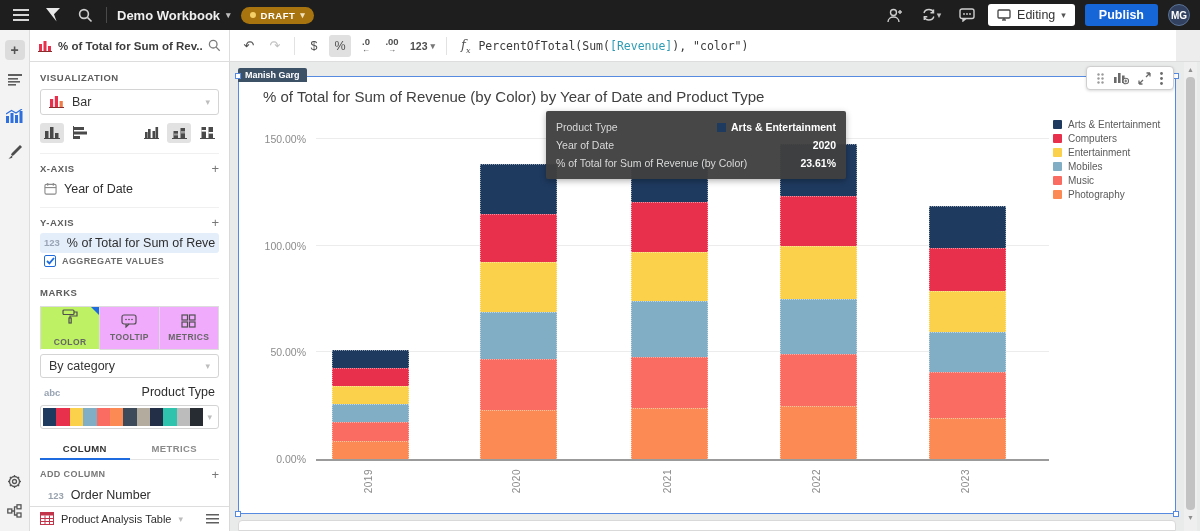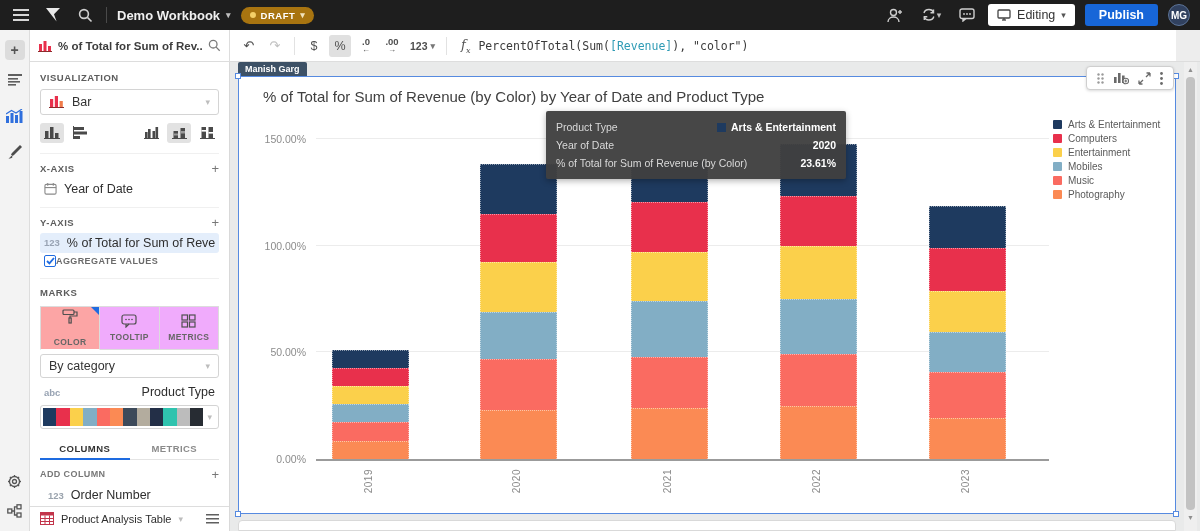--- a/index.html
+++ b/index.html
@@ -63,30 +63,30 @@
   .select-box { border:1px solid #d4d4d4; border-radius:3px; height:30px; display:flex; align-items:center;
     gap:8px; padding:0 8px; cursor:pointer; }
   .select-box .lbl { flex:1; font-size:12.5px; color:#333; }
   .viz-icons { display:flex; align-items:center; gap:4px; margin:8px 0 2px 0; }
   .viz-ic { width:24px; height:20px; display:flex; align-items:center; justify-content:center; border-radius:3px; cursor:pointer; }
   .viz-ic.sel { background:#e2e2e2; }
   .viz-gap { flex:1; }
   .field-row { display:flex; align-items:center; gap:7px; height:24px; padding:0 4px; font-size:12.5px; color:#2e2e2e; cursor:pointer; }
   .field-row .pfx { font-size:9.5px; color:#98a3b3; font-weight:700; }
   .y-pill { background:#e4eefb; border-radius:3px; }
-  .chk-row { display:flex; align-items:center; height:20px; padding-left:4px; cursor:pointer; }
+  .chk-row { display:flex; align-items:center; gap:6px; height:20px; padding-left:4px; cursor:pointer; }
   .chk-label { font-size:9px; font-weight:700; letter-spacing:.4px; color:#6b6b6b; }
   .checkbox { width:12px; height:12px; border:1.5px solid #1e6be0; border-radius:2px; background:#fff;
     display:flex; align-items:center; justify-content:center; }
   .marks-tabs { display:flex; margin-top:4px; }
   .mtab { flex:1; height:44px; background:#f0abfc; border:1px solid #dcdcdc; border-left-width:0;
     display:flex; flex-direction:column; align-items:center; justify-content:center; gap:4px; cursor:pointer; position:relative; }
   .mtab:first-child { border-left-width:1px; }
   .mtab .mlbl { font-size:8.5px; font-weight:700; letter-spacing:.4px; color:#666; }
-  .mtab.sel { background:#fca5a5; border-bottom-color:#fff;gap:13px; }
+  .mtab.sel { background:#bef264; border-bottom-color:#fff;gap:13px; }
   .mtab.sel::after { content:""; position:absolute; top:0; right:0; border-left:8px solid transparent; border-top:8px solid #1e6be0; }
   .by-cat { margin-top:4px; height:28px; }
   .palette-box { border:1px solid #d4d4d4; border-radius:3px; height:24px; display:flex; align-items:center;
     padding:2px; margin-top:4px; cursor:pointer; }
   .pal-strip { flex:1; display:flex; height:18px; overflow:hidden; }
   .pal-cell { flex:1; }
   .palette-box .caret { margin:0 4px; }
   .cm-tabs { display:flex; margin-top:8px; border-bottom:1px solid #e4e4e4; }
   .cm-tab { flex:1; text-align:center; font-size:9.5px; font-weight:700; letter-spacing:.4px; color:#8a8a8a;
     padding:6px 0 5px 0; cursor:pointer; position:relative; }
@@ -95,21 +95,21 @@
   .addcol { display:flex; align-items:center; justify-content:space-between; height:26px; margin-top:4px; }
   .addcol .lbl { font-size:9px; font-weight:700; letter-spacing:.4px; color:#777; }
   .col-row { display:flex; align-items:center; gap:7px; height:24px; padding-left:8px; font-size:12.5px; color:#2e2e2e; cursor:pointer; }
   .col-row .pfx { font-size:9.5px; color:#9aa3ad; font-weight:700; }
   .src-row { margin:auto -10px 0 -10px; border-top:1px solid #ddd; height:30px; display:flex; align-items:center;
     gap:7px; padding:0 10px; cursor:pointer; }
   .src-row .lbl { font-size:11px; color:#2e2e2e; }
   .src-row .sp { flex:1; }
   
   .canvas { position:absolute; left:231px; top:62px; width:953px; height:469px; background:#e9eaea; }
-  .author-tag { position:absolute; left:238px; top:62px; height:14px; background:#3d5166; color:#fff;
+  .author-tag { position:absolute; left:238px; top:68px; height:14px; background:#3d5166; color:#fff;
     font-size:9px; font-weight:700; padding:2px 7px 0 7px; border-radius:2px 2px 0 0; z-index:5; }
   .card { position:absolute; left:238px; top:76px; width:938px; height:438px; background:#fff;
     border:1px solid #568ae0; z-index:4; }
   .handle { position:absolute; width:6px; height:6px; background:#fff; border:1px solid #568ae0; z-index:6; }
   .chart-title { position:absolute; left:24px; top:11px; font-size:15px; color:#404040; }
   .plot { position:absolute; left:77px; top:29px; width:733px; height:355px; border-bottom:2px solid #9b9b9b; }
   .gridline { position:absolute; left:0; right:0; height:1px; background:#ececec; }
   .ytick { position:absolute; transform:translate(-100%,50%); left:-10px; font-size:10.5px; color:#8c8c8c; white-space:nowrap; }
   .bar { position:absolute; bottom:0; width:77px; display:flex; flex-direction:column-reverse; }
   .seg { width:100%; border:1px dotted rgba(255,255,255,.5); border-bottom:none; }
@@ -478,21 +478,21 @@
           <div class="pal-cell" style="background: rgb(179, 172, 158);"></div>
           <div class="pal-cell" style="background: rgb(35, 47, 71);"></div>
           <div class="pal-cell" style="background: rgb(47, 195, 174);"></div>
           <div class="pal-cell" style="background: rgb(188, 188, 188);"></div>
           <div class="pal-cell" style="background: rgb(39, 44, 51);"></div>
         </div>
       <span class="caret">▾</span>
     </div>
 
     <div class="cm-tabs">
-      <div class="cm-tab sel">COLUMNS</div>
+      <div class="cm-tab sel">COLUMN</div>
       <div class="cm-tab">METRICS</div>
     </div>
     <div class="addcol">
       <span class="lbl">ADD COLUMN</span>
       <span class="plus">+</span>
     </div>
     <div class="col-row">
       <span class="pfx">123</span>
       <span>Order Number</span>
     </div>

